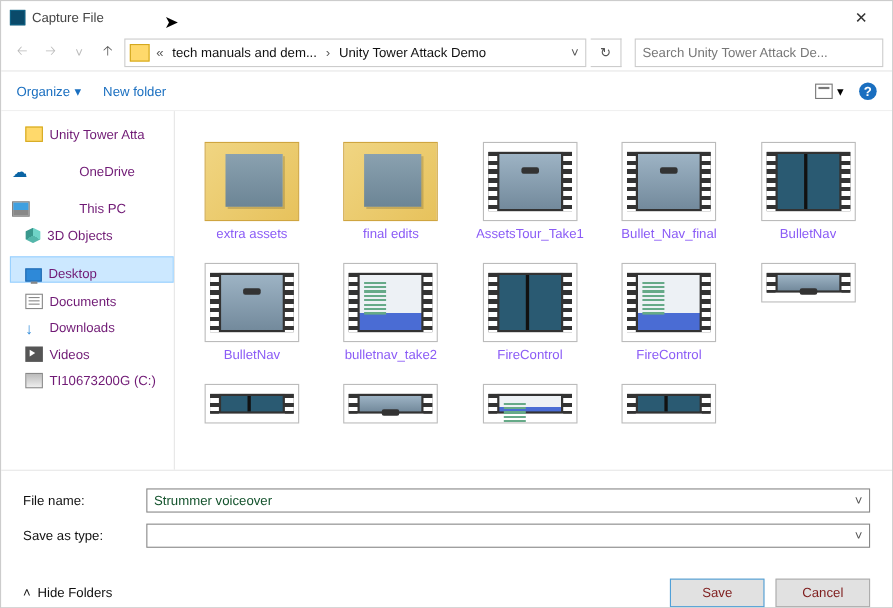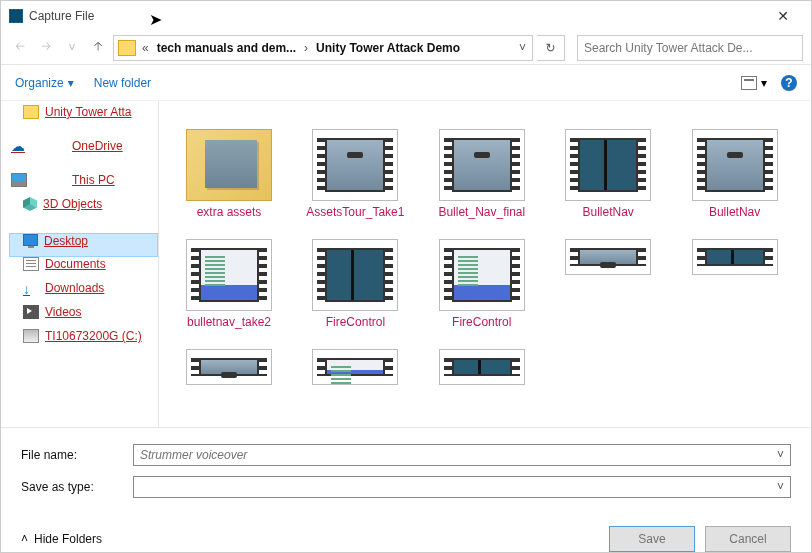--- a/index.html
+++ b/index.html
@@ -12,37 +12,37 @@
 .titlebar .spacer { flex: 1; }
 .titlebar .close { width: 40px; text-align: center; font-size: 14px; color: #333; }
 
 
 .navbar { height: 34px; display: flex; align-items: center; padding: 0 8px; border-bottom: 1px solid #e6e6e6; gap: 4px; }
 .nav-arrow { width: 22px; height: 22px; display: flex; align-items: center; justify-content: center; color: #bbb; }
 .nav-up { width: 22px; height: 22px; display: flex; align-items: center; justify-content: center; color: #555; }
 .address { flex: 1; height: 26px; border: 1px solid #ccc; display: flex; align-items: center; overflow: hidden; }
 .address .folder-mini { width: 18px; height: 16px; background: #ffd96b; border: 1px solid #d4a81f; margin: 0 4px; }
 .crumb-sep { color: #555; padding: 0 2px; }
-.crumb { padding: 0 6px; color: #111; white-space: nowrap; font-weight: bold; }
+.crumb { padding: 0 6px; color: #111; white-space: nowrap; }
 .address .addr-drop { margin-left: auto; color: #555; padding: 0 6px; }
 .refresh { width: 28px; height: 26px; border: 1px solid #ccc; border-left: none; margin-right: 8px; display: flex; align-items: center; justify-content: center; color: #555; }
 .search { width: 226px; height: 26px; border: 1px solid #ccc; padding: 0 6px; color: #777; display: flex; align-items: center; }
 
 
 .toolbar { height: 36px; display: flex; align-items: center; padding: 0 14px; gap: 20px; border-bottom: 1px solid #f0f0f0; }
 .tool-link { color: #1a6fc0; display: flex; align-items: center; gap: 4px; }
 .toolbar .right { margin-left: auto; display: flex; align-items: center; gap: 14px; }
 .view-icon { width: 16px; height: 14px; border: 1px solid #777; position: relative; }
 .view-icon::before { content: ""; position: absolute; left: 2px; top: 2px; width: 10px; height: 2px; background: #777; }
 .help-icon { width: 16px; height: 16px; border-radius: 50%; background: #1a6fc0; color: #fff; font-weight: bold; text-align: center; line-height: 16px; }
 
 
 .main { display: flex; height: 326px; }
 .tree { width: 158px; border-right: 1px solid #e6e6e6; padding: 4px 0 0 8px; overflow: hidden; }
-.tree-row { height: 24px; display: flex; align-items: flex-start; gap: 6px; padding-left: 14px; color: #b91c1c; white-space: nowrap; text-decoration: underline; }
+.tree-row { height: 24px; display: flex; align-items: flex-end; gap: 6px; padding-left: 14px; color: #701a75; white-space: nowrap; }
 .tree-row.sel { background: #cce8ff; border: 1px solid #99d1ff; padding-left: 13px; margin-top: 12px; }
 .tree-row.root { padding-left: 2px; gap: 45px; }
 .ico { width: 16px; height: 14px; flex-shrink: 0; }
 .ico.folder { background: #ffd96b; border: 1px solid #d4a81f; }
 .ico.onedrive { background: #fff; border-radius: 50%; position: relative; }
 .ico.onedrive::before { content:"☁"; color:#0a64a4; font-size:14px; line-height:14px; }
 .ico.pc { background: linear-gradient(#3fa0e0 60%, #888 60%); border: 1px solid #777; }
 .ico.cube { width:14px;height:14px;background:conic-gradient(#6fd3c7 0 120deg,#54b6aa 120deg 240deg,#3a988d 240deg); clip-path: polygon(50% 0,100% 25%,100% 75%,50% 100%,0 75%,0 25%); }
 .ico.monitor { width:15px;height:12px;background:#2e89d8; border:1px solid #246bb0; position:relative; }
 .ico.monitor::after{content:"";position:absolute;left:4px;bottom:-3px;width:6px;height:2px;background:#888;}
@@ -54,21 +54,21 @@
 .ico.pic { background:#fff;border:1px solid #888;position:relative; }
 .ico.pic::before{content:"";position:absolute;left:2px;bottom:2px;border-left:4px solid transparent;border-right:4px solid transparent;border-bottom:5px solid #4ba0d8;}
 .ico.vid { background:#555; position:relative;}
 .ico.vid::before{content:"";position:absolute;left:4px;top:3px;border-left:5px solid #fff;border-top:3px solid transparent;border-bottom:3px solid transparent;}
 .ico.drive { background:linear-gradient(#bbb,#eee);border:1px solid #888; }
 
 
 .files { flex: 1; padding: 12px 10px; display: grid; grid-template-columns: repeat(5, 1fr); gap: 4px 0; align-content: start; overflow: hidden; }
 .item { width: 120px; height: 106px; display: flex; flex-direction: column; align-items: center; justify-content: flex-end; }
 .item .thumb { width: 86px; height: 72px; position: relative; }
-.item .label { margin-top: 4px; color: #be185d; max-width: 118px; overflow: hidden; text-overflow: ellipsis; white-space: nowrap; }
+.item .label { margin-top: 4px; color: #8b5cf6; max-width: 118px; overflow: hidden; text-overflow: ellipsis; white-space: nowrap; }
 
 
 .thumb.folder-t { background: linear-gradient(135deg,#f0d582,#e7c25c); border: 1px solid #cfa540; }
 .thumb.folder-t::after{content:"";position:absolute;left:18px;top:10px;width:52px;height:48px;background:linear-gradient(#8aa1b0,#6c8595);box-shadow:2px 2px 0 rgba(0,0,0,.15);}
 
 .thumb.film { background:#fff; border:1px solid #bbb; padding:2px; }
 .film-strip { position:absolute;left:4px;right:4px;top:8px;bottom:8px;background:#333; }
 .film-strip::before,.film-strip::after{content:"";position:absolute;top:0;bottom:0;width:8px;background:repeating-linear-gradient(#333 0 4px,#fff 4px 8px);}
 .film-strip::before{left:0;} .film-strip::after{right:0;}
 .film-inner{position:absolute;left:10px;right:10px;top:2px;bottom:2px;}
@@ -81,28 +81,28 @@
 
 
 .item.partial .thumb { height: 36px; overflow:hidden; }
 .item.partial { height: 52px; }
 
 
 .inputs { padding: 14px 20px 8px 20px; border-top: 1px solid #e6e6e6; }
 .input-row { display: flex; align-items: center; height: 26px; margin-bottom: 6px; }
 .input-row label { width: 112px; text-align: left; padding-right: 8px; color: #111; }
 .input-row .field { flex: 1; height: 22px; border: 1px solid #888; padding: 0 6px; display: flex; align-items: center; justify-content: space-between; }
-.field .val { color: #737373; font-style: italic; }
+.field .val { color: #14532d; }
 .field .dd { color: #555; }
 
 
 .footer { display: flex; align-items: center; padding: 12px 20px; gap: 10px; }
 .hide-link { display: flex; align-items: center; gap: 6px; color: #111; }
 .footer .spacer { flex: 1; }
-.btn { width: 86px; height: 26px; border: 1px solid #adadad; background: #e1e1e1; text-align: center; line-height: 24px; color: #737373; }
+.btn { width: 86px; height: 26px; border: 1px solid #adadad; background: #e1e1e1; text-align: center; line-height: 24px; color: #7f1d1d; }
 .btn.primary { border-color: #50a0d8; }
 
 .cursor { position: absolute; left: 148px; top: 9px; font-size: 16px; color: #000; pointer-events: none; }
 </style>
 </head>
 <body>
 
 <div class="titlebar">
   <div class="app-icon"></div>
   <div class="title">Capture File</div>
@@ -187,20 +187,24 @@
         <span>TI10673200G (C:)</span>
       </div>
   </div>
 
   <div class="files">
     <div class="item">
         <div class="thumb folder-t"></div>
         <div class="label">extra assets</div>
       </div>
     <div class="item">
+        <div class="thumb folder-t"></div>
+        <div class="label">final edits</div>
+      </div>
+    <div class="item">
         <div class="thumb film">
           <div class="film-strip">
             <div class="film-inner fi-game"></div>
           </div>
         </div>
         <div class="label">AssetsTour_Take1</div>
       </div>
     <div class="item">
         <div class="thumb film">
           <div class="film-strip">

